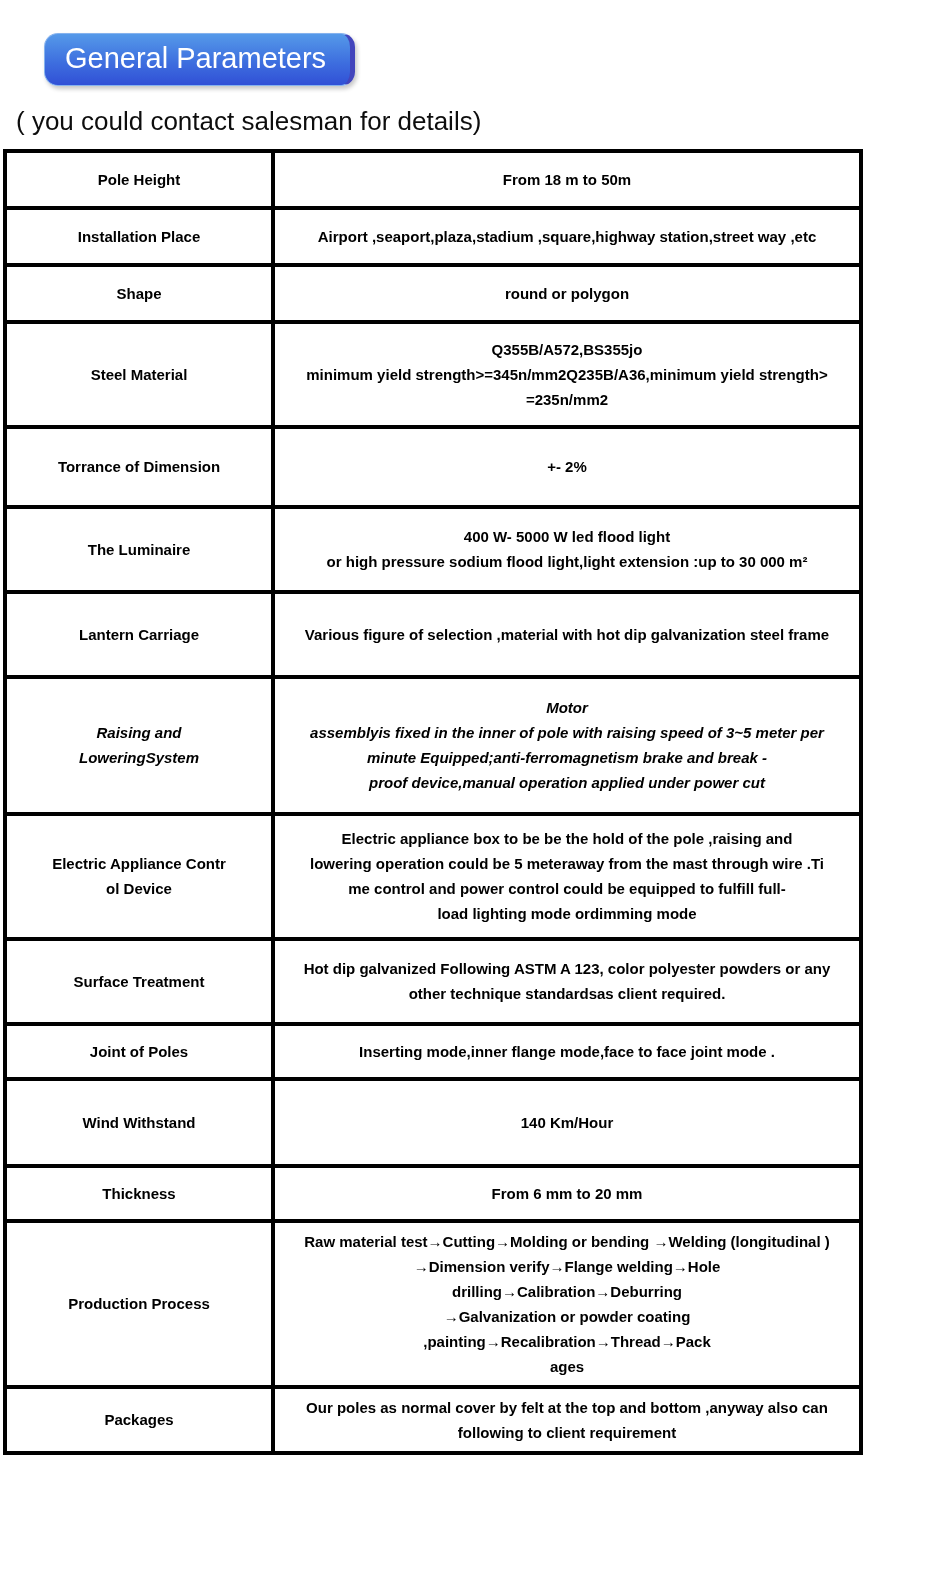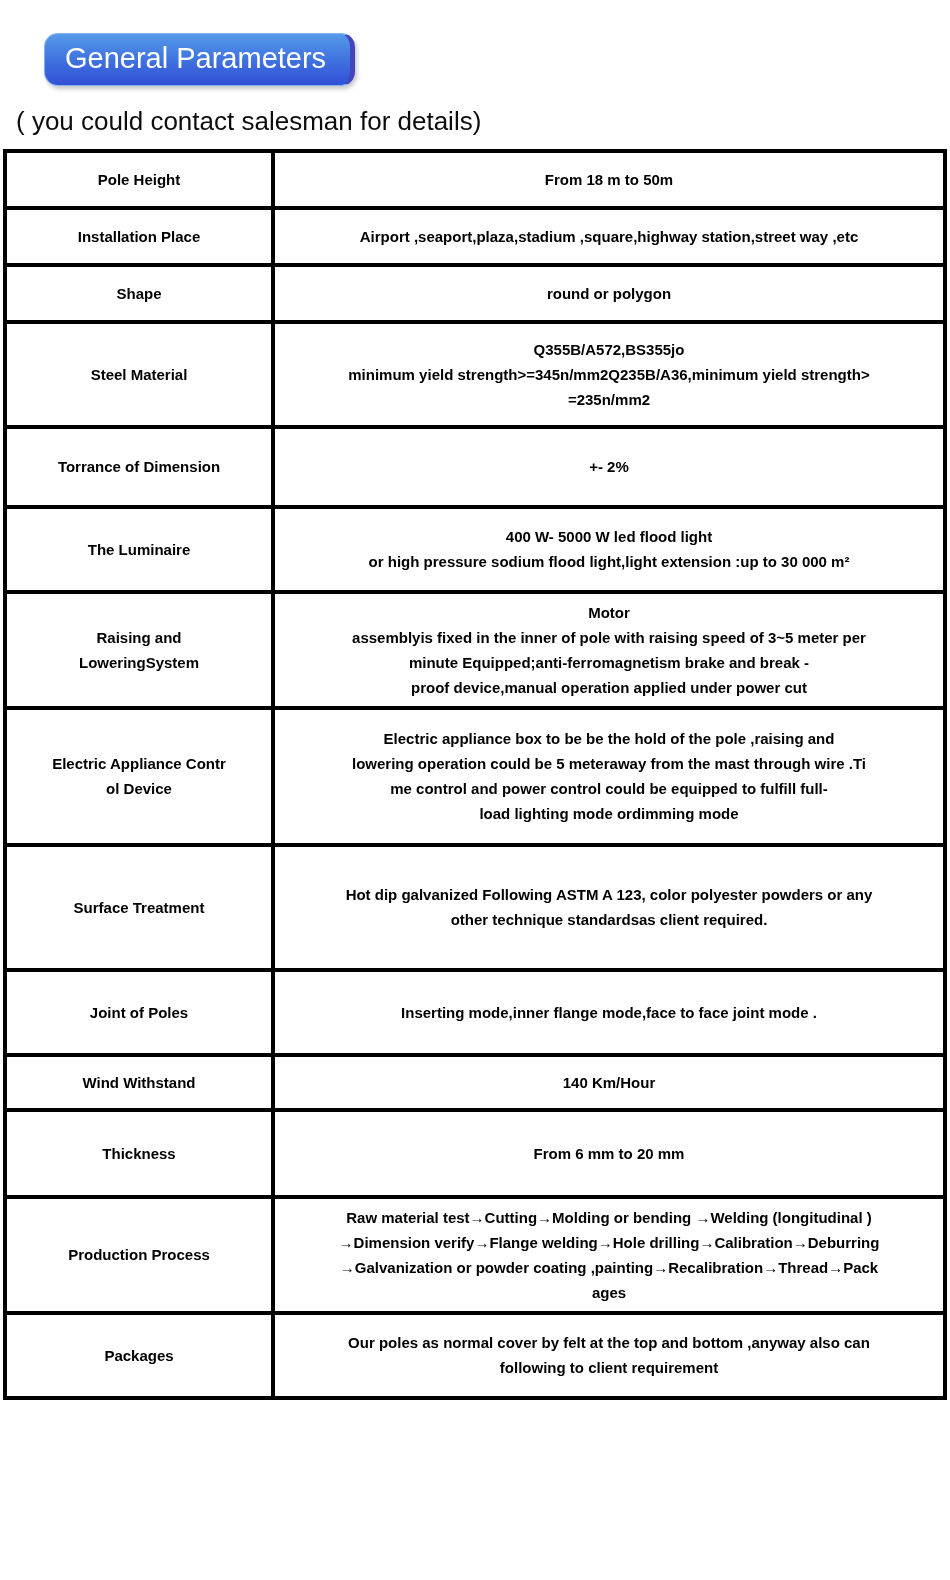--- a/index.html
+++ b/index.html
@@ -31,42 +31,42 @@
     margin: 20px 0 12px 16px;
     font-size: 26px;
     line-height: 1.2;
     color: #0d0d0d;
     font-weight: 400;
   }
   table.params {
     border-collapse: collapse;
     table-layout: fixed;
     margin-left: 3px;
-    width: 944px;
+    width: 860px;
   }
   table.params td {
     border: 4px solid #000;
     font-weight: bold;
     font-size: 15px;
     line-height: 25px;
     text-align: center;
     vertical-align: middle;
     white-space: pre-line;
     overflow-wrap: break-word;
   }
   td.label-cell { width: 240px; padding: 6px 12px; }
   td.value-cell { padding: 6px 26px; }
   tr:nth-child(1)  td { height: 41px; }
   tr:nth-child(2)  td { height: 41px; }
   tr:nth-child(3)  td { height: 41px; }
   tr:nth-child(4)  td { height: 89px; }
   tr:nth-child(5)  td { height: 64px; }
   tr:nth-child(6)  td { height: 69px; }
   tr:nth-child(7)  td { height: 69px; }
-  tr:nth-child(8)  td { height: 121px; }
+  tr:nth-child(8)  td { height: 121px; font-style: italic; }
   tr:nth-child(9)  td { height: 109px; }
   tr:nth-child(10) td { height: 69px; }
   tr:nth-child(11) td { height: 39px; }
   tr:nth-child(12) td { height: 71px; }
   tr:nth-child(13) td { height: 39px; }
   tr:nth-child(14) td { height: 69px; }
   tr:nth-child(15) td { height: 40px; }
   tr:nth-child(16) td { height: 119px; }
   tr:nth-child(17) td { height: 69px; }
 </style>
@@ -100,20 +100,24 @@
 =235n/mm2</td>
       </tr>
       <tr>
         <td class="label-cell">Torrance of Dimension</td>
         <td class="value-cell">+- 2%</td>
       </tr>
       <tr>
         <td class="label-cell">The Luminaire</td>
         <td class="value-cell">400 W- 5000 W led flood light
 or high pressure sodium flood light,light extension :up to 30 000 m²</td>
+      </tr>
+      <tr>
+        <td class="label-cell">Lantern Carriage</td>
+        <td class="value-cell">Various figure of selection ,material with hot dip galvanization steel frame</td>
       </tr>
       <tr>
         <td class="label-cell">Raising and
 LoweringSystem</td>
         <td class="value-cell">Motor
 assemblyis fixed in the inner of pole with raising speed of 3~5 meter per
 minute Equipped;anti-ferromagnetism brake and break -
 proof device,manual operation applied under power cut</td>
       </tr>
       <tr>

